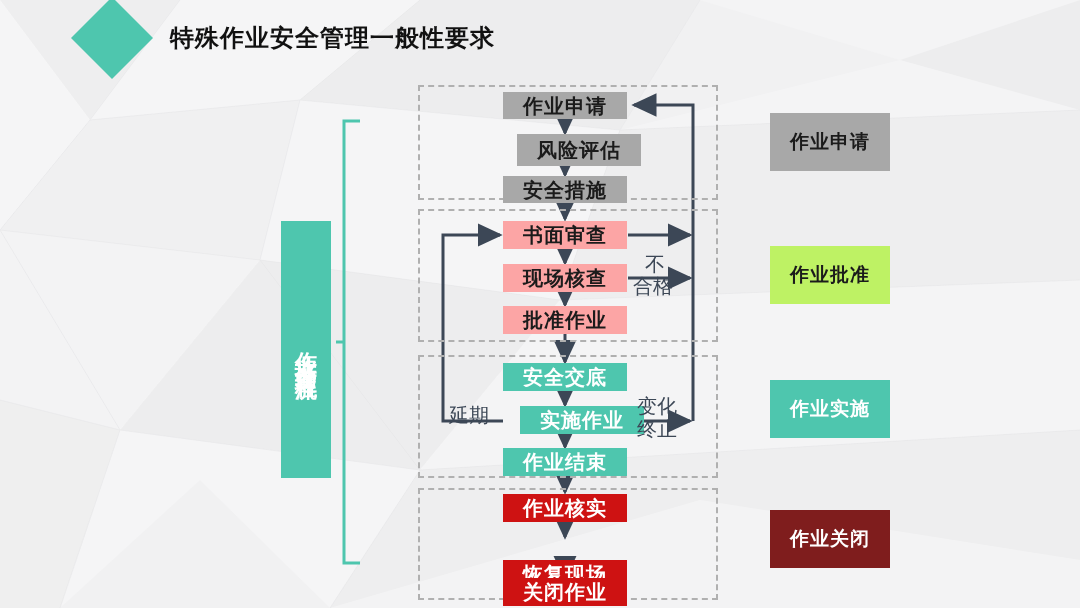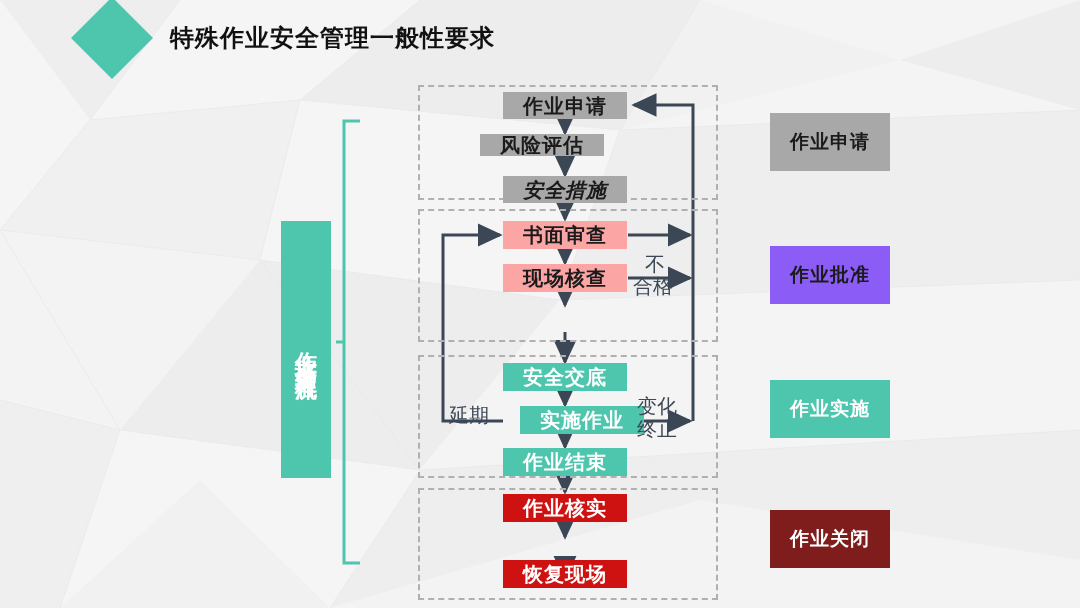--- a/index.html
+++ b/index.html
@@ -59,21 +59,21 @@
   .n-teal  {background:#4ec6ae;color:#ffffff;}
   .n-red   {background:#ce1212;color:#ffffff;}
 
   
   .legend-box{
     position:absolute;width:120px;height:58px;z-index:4;
     display:flex;align-items:center;justify-content:center;
     font-size:19px;font-weight:bold;letter-spacing:1px;white-space:nowrap;
   }
   .l-gray  {background:#a8a8a8;color:#1b1b1b;}
-  .l-yellow{background:#8b5cf6;color:#1b1b1b;text-align:right;}
+  .l-yellow{background:#bef264;color:#1b1b1b;text-align:right;}
   .l-teal  {background:#4ec6ae;color:#ffffff;}
   .l-red   {background:#7f1d1d;color:#ffffff;}
 
   
   .conn-label{
     position:absolute;z-index:4;color:#3c4756;font-size:20px;
     font-weight:normal;line-height:1.02;white-space:nowrap;
   }
   svg.arrows{position:absolute;left:0;top:0;width:1080px;height:608px;z-index:2;}
 </style>
@@ -161,35 +161,37 @@
       <path d="M693,421 L693,105 L634,105"></path>
 
       <path d="M503,421 L443,421 L443,235 L500,235"></path>
     </g>
   </svg>
 
   <div class="flow">
 
     <div class="group" style="left:418px;top:85px;width:300px;height:115px;"></div>
     <div class="node n-gray" style="left:503px;top:92px;width:124px;height:27px;">作业申请</div>
-    <div class="node n-gray" style="left:480px;top:134px;width:124px;height:22px;">风险评估</div>
-    <div class="node n-gray" style="left:503px;top:176px;width:124px;height:27px;font-style:italic;">安全措施</div>
+    <div class="node n-gray" style="left:517px;top:134px;width:124px;height:32px;">风险评估</div>
+    <div class="node n-gray" style="left:503px;top:176px;width:124px;height:27px;">安全措施</div>
 
     <div class="group" style="left:418px;top:209px;width:300px;height:133px;"></div>
     <div class="node n-yellow" style="left:503px;top:221px;width:124px;height:28px;">书面审查</div>
     <div class="node n-yellow" style="left:503px;top:264px;width:124px;height:28px;">现场核查</div>
+    <div class="node n-yellow" style="left:503px;top:306px;width:124px;height:28px;">批准作业</div>
 
     <div class="group" style="left:418px;top:355px;width:300px;height:123px;"></div>
     <div class="node n-teal" style="left:503px;top:363px;width:124px;height:28px;">安全交底</div>
     <div class="node n-teal" style="left:503px;top:406px;width:124px;height:28px;margin-left:17px;">实施作业</div>
     <div class="node n-teal" style="left:503px;top:448px;width:124px;height:28px;">作业结束</div>
 
     <div class="group" style="left:418px;top:488px;width:300px;height:112px;"></div>
     <div class="node n-red" style="left:503px;top:494px;width:124px;height:28px;">作业核实</div>
     <div class="node n-red" style="left:503px;top:536px;width:124px;height:28px;margin-top:24px;">恢复现场</div>
+    <div class="node n-red" style="left:503px;top:578px;width:124px;height:28px;">关闭作业</div>
   </div>
 
   <div class="conn-label" style="left:645px;top:254px;">不</div>
   <div class="conn-label" style="left:633px;top:276px;">合格</div>
   <div class="conn-label" style="left:449px;top:405px;text-align:center;">延期</div>
   <div class="conn-label" style="left:637px;top:396px;">变化</div>
   <div class="conn-label" style="left:637px;top:419px;">终止</div>
 
   <div class="legend-box l-gray" style="left:770px;top:113px;">作业申请</div>
   <div class="legend-box l-yellow" style="left:770px;top:246px;">作业批准</div>

